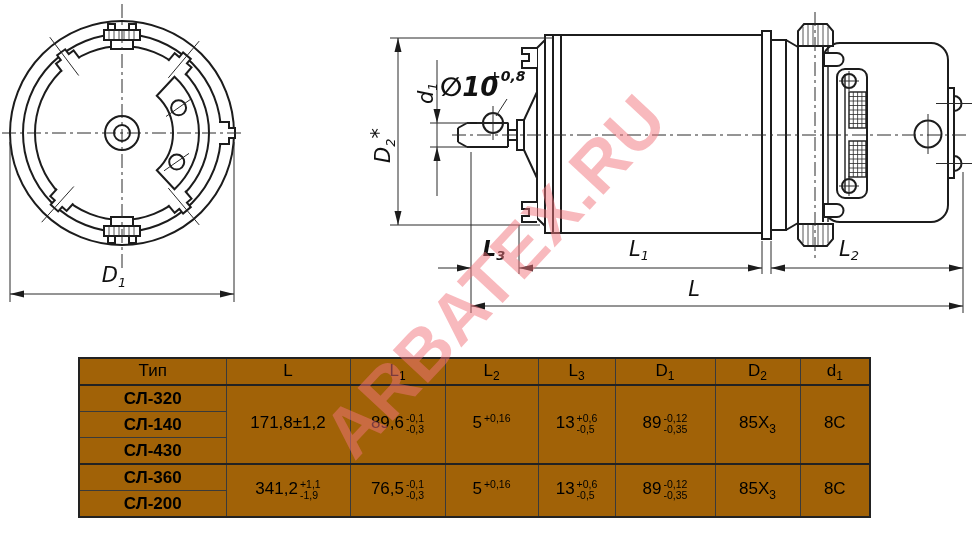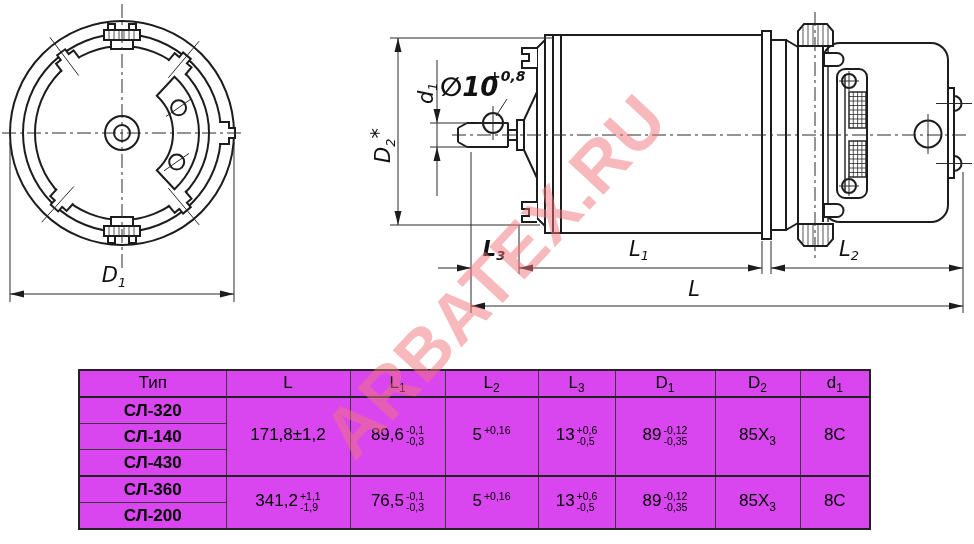--- a/index.html
+++ b/index.html
@@ -16,22 +16,22 @@
   svg text.dim{font-family:"DejaVu Sans",sans-serif;font-style:italic;fill:#111;
                font-size:21px;stroke:none;}
   svg tspan.sb{font-size:13px;}
   svg text.hole{font-family:"DejaVu Sans",sans-serif;font-style:italic;font-weight:bold;
                 fill:#111;stroke:none;}
   .watermark{position:absolute;left:145px;top:231px;width:700px;height:90px;line-height:90px;
              text-align:center;font-size:70px;font-weight:bold;letter-spacing:1px;
              color:rgba(242,116,124,0.5);transform:rotate(-47deg);
              font-family:"Liberation Sans",sans-serif;z-index:5;}
   table.dim-table{position:absolute;left:78px;top:357px;border-collapse:collapse;
-                  table-layout:fixed;background:#d946ef;z-index:2;
-                  font-family:"Liberation Sans",sans-serif;color:#000;margin-top:12px;}
+                  table-layout:fixed;background:#a16207;z-index:2;
+                  font-family:"Liberation Sans",sans-serif;color:#000;}
   table.dim-table th,table.dim-table td{border:1px solid #3a3a3a;padding:0;margin:0;
                   text-align:center;vertical-align:middle;overflow:hidden;}
   table.dim-table{border:2px solid #222;}
   table.dim-table th{height:25px;font-weight:normal;font-size:17px;border-bottom:2px solid #222;}
   table.dim-table td{height:25px;font-size:17px;}
   td.type-cell{text-align:left;padding-left:9px;font-weight:bold;font-size:17px;}
   tr.group-start td{border-top:2px solid #222;}
   .hsub{font-size:12px;vertical-align:-4px;}
   .tailsub{font-size:12px;vertical-align:-5px;}
   .tol{display:inline-flex;flex-direction:column;justify-content:center;

